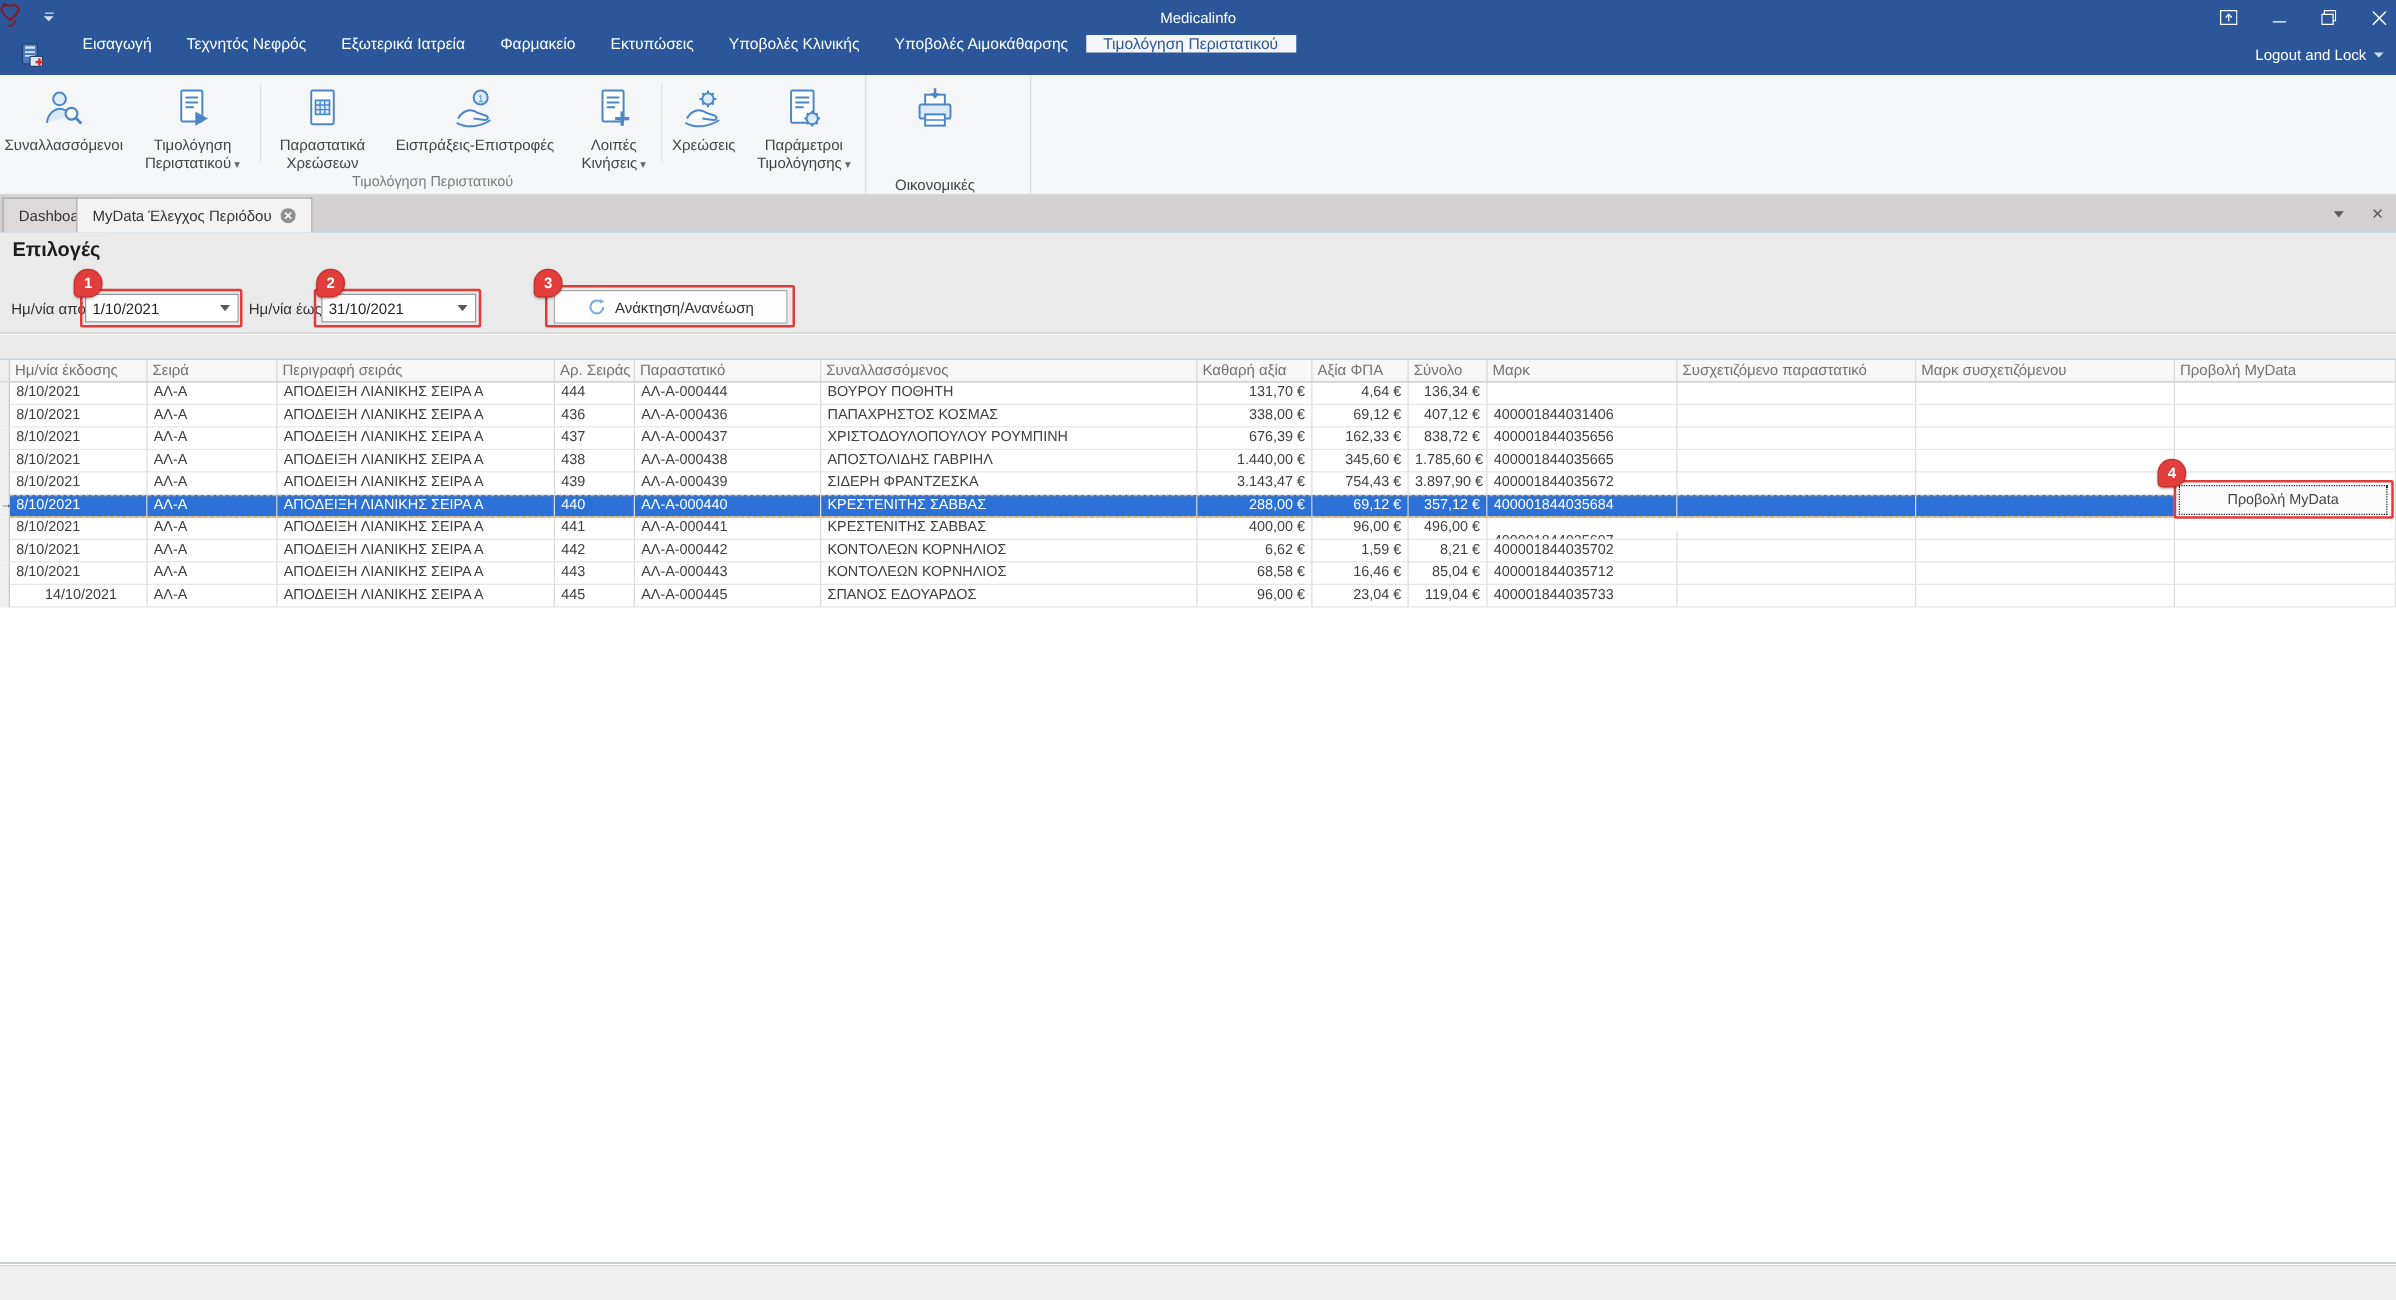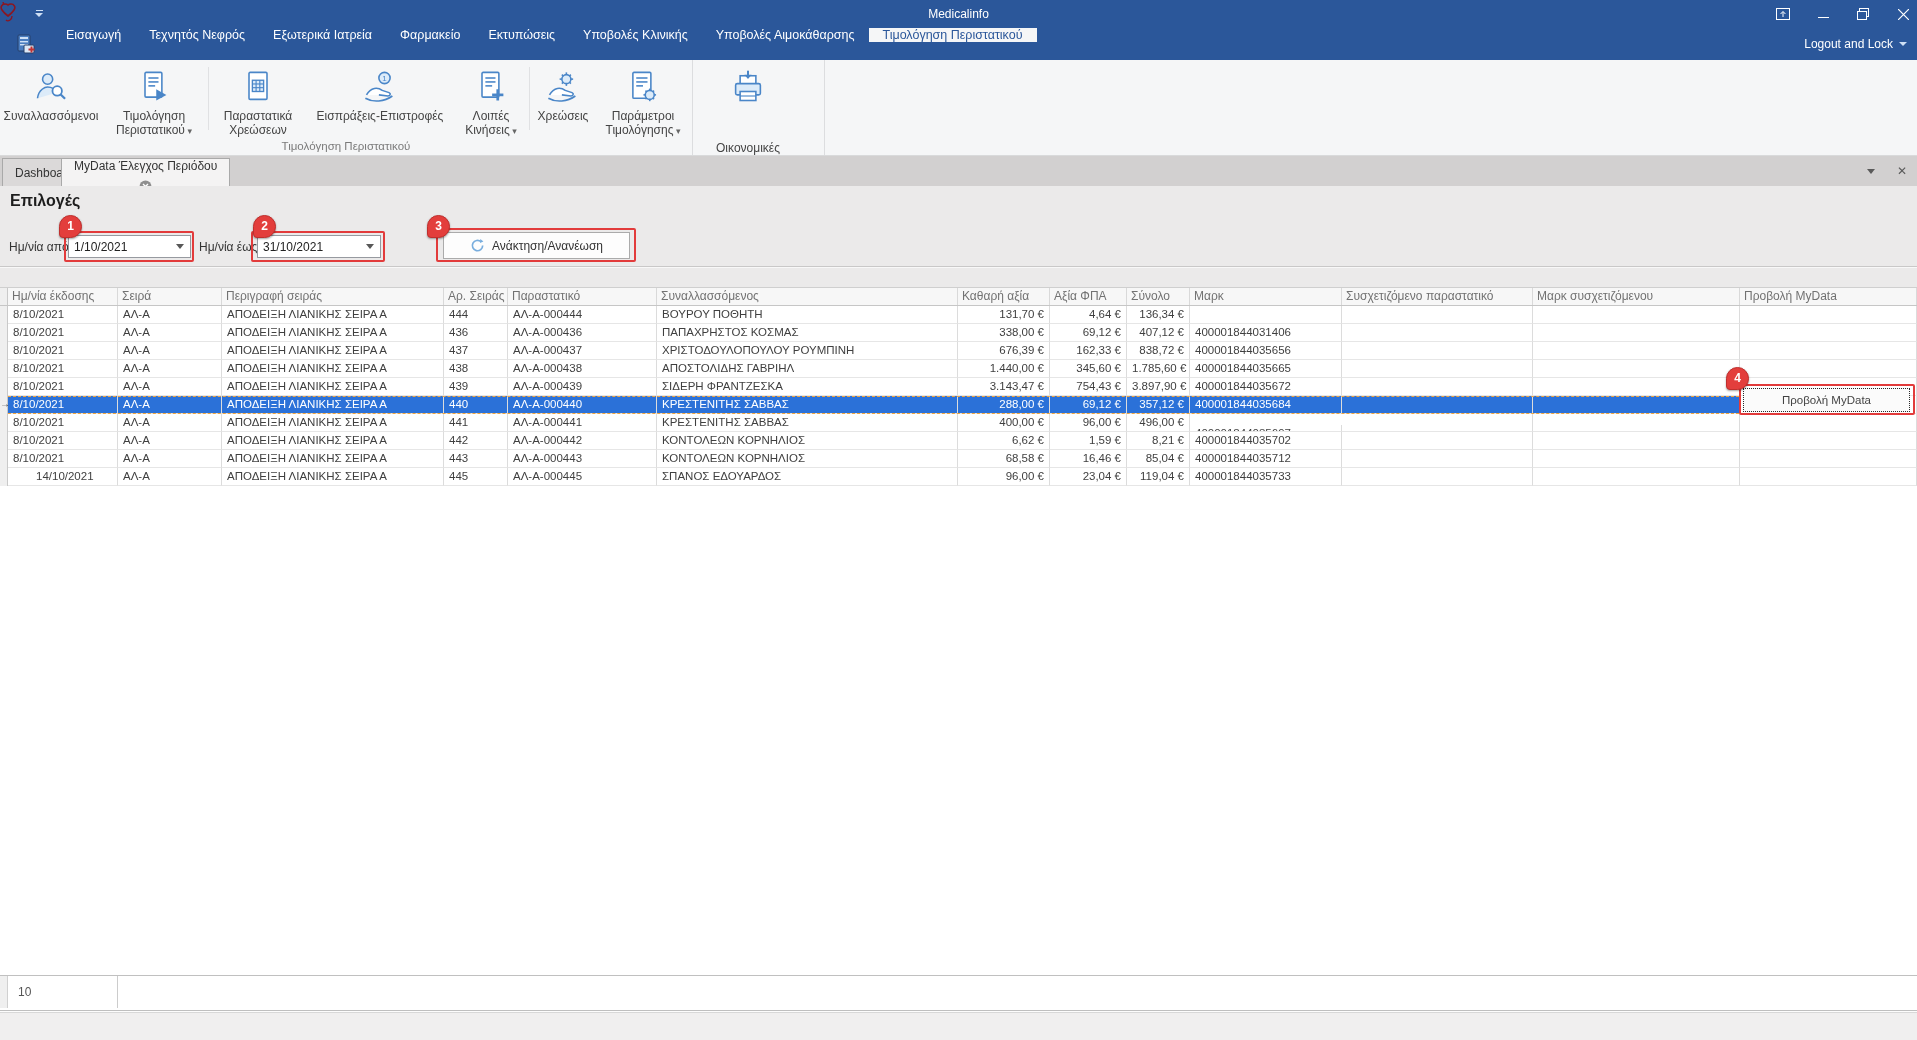--- a/index.html
+++ b/index.html
@@ -304,21 +304,21 @@
         </div>
         <div class="rg-label">Τιμολόγηση - Εκτυπώσεις</div>
       </div>
     </div>
 
   <div class="tabstrip">
     <div id="docTabs">
         <div class="dtab inactive" style="left: 2px;">
           <span>Dashboard</span>
         </div>
-        <div class="dtab active" style="left: 61px; flex-direction: column;">
+        <div class="dtab active" style="left: 61px;">
           <span>MyData Έλεγχος Περιόδου</span>
           <span>
             <svg width="13" height="13" viewBox="0 0 13 13" style="display:block">
               <circle cx="6.5" cy="6.5" r="6" fill="#8f8f8f"></circle>
               <path d="M4 4 L9 9 M9 4 L4 9" stroke="#fff" stroke-width="1.4"></path>
             </svg>
           </span>
         </div>
       </div>
     <div class="ts-icons">
@@ -518,24 +518,20 @@
         <div class="g-cell" style="width: 149px;">ΑΛ-Α-000445</div>
         <div class="g-cell" style="width: 301px;">ΣΠΑΝΟΣ ΕΔΟΥΑΡΔΟΣ</div>
         <div class="g-cell num" style="width: 92px;">96,00 €</div>
         <div class="g-cell num" style="width: 77px;">23,04 €</div>
         <div class="g-cell num" style="width: 63px;">119,04 €</div>
         <div class="g-cell" style="width: 152px;">400001844035733</div>
         <div class="g-cell" style="width: 191px;"></div>
         <div class="g-cell" style="width: 207px;"></div>
         <div class="g-cell" style="width: 177px;"></div>
       </div>
-      <div class="g-footer">
-        <div class="gf-ind"></div>
-        <div class="gf-cell1">10</div>
-      </div>
     </div>
 
   <div class="statusbar"></div>
 
   <div class="annotations">
     <div class="ann-box" style="left:64px;  top:231px; width:130px; height:31px;"></div>
     <div class="ann-box" style="left:251px; top:231px; width:134px; height:31px;"></div>
     <div class="ann-box" style="left:436px; top:228px; width:200px; height:34px;"></div>
     <div class="ann-box" style="left:1739px; top:384px; width:176px; height:31px;"></div>
     <div class="ann-badge" style="left:59px;  top:215px;">1</div>

